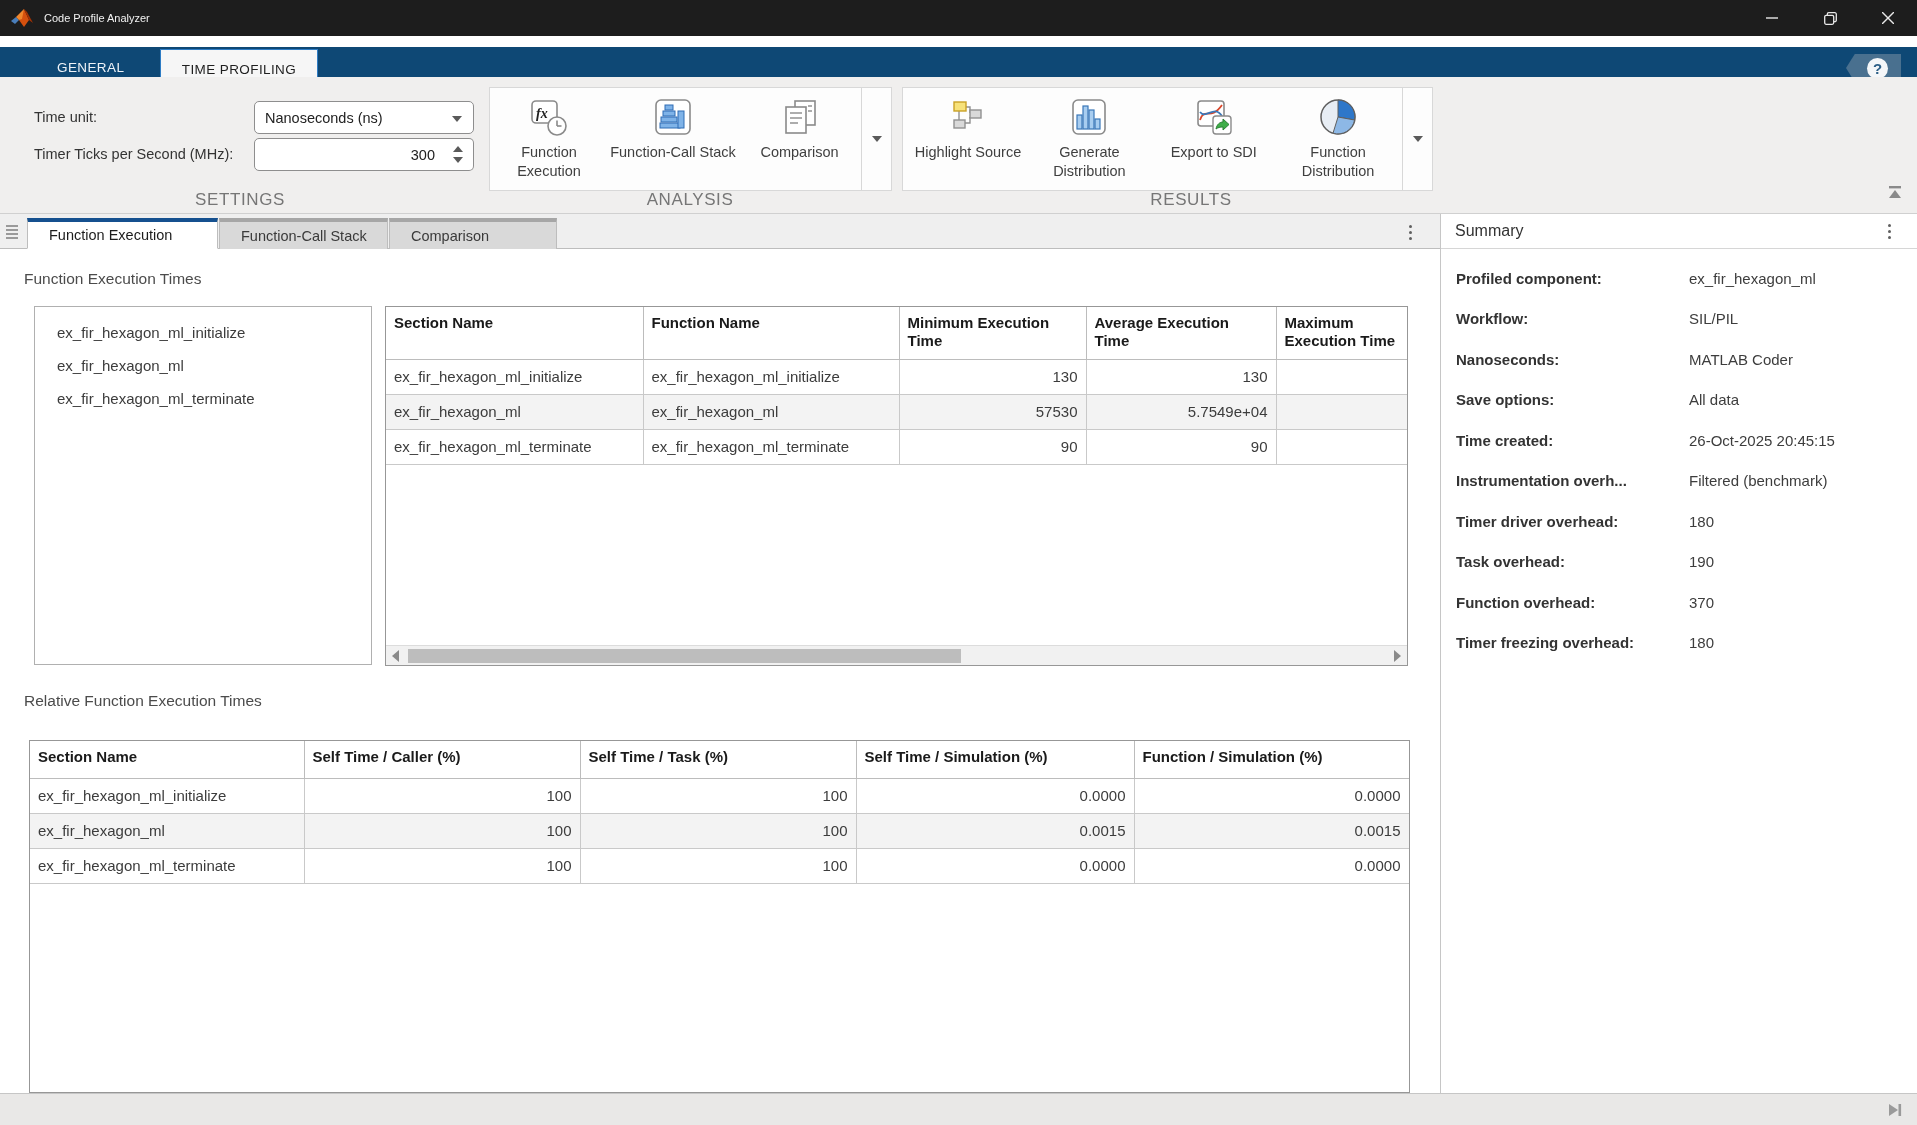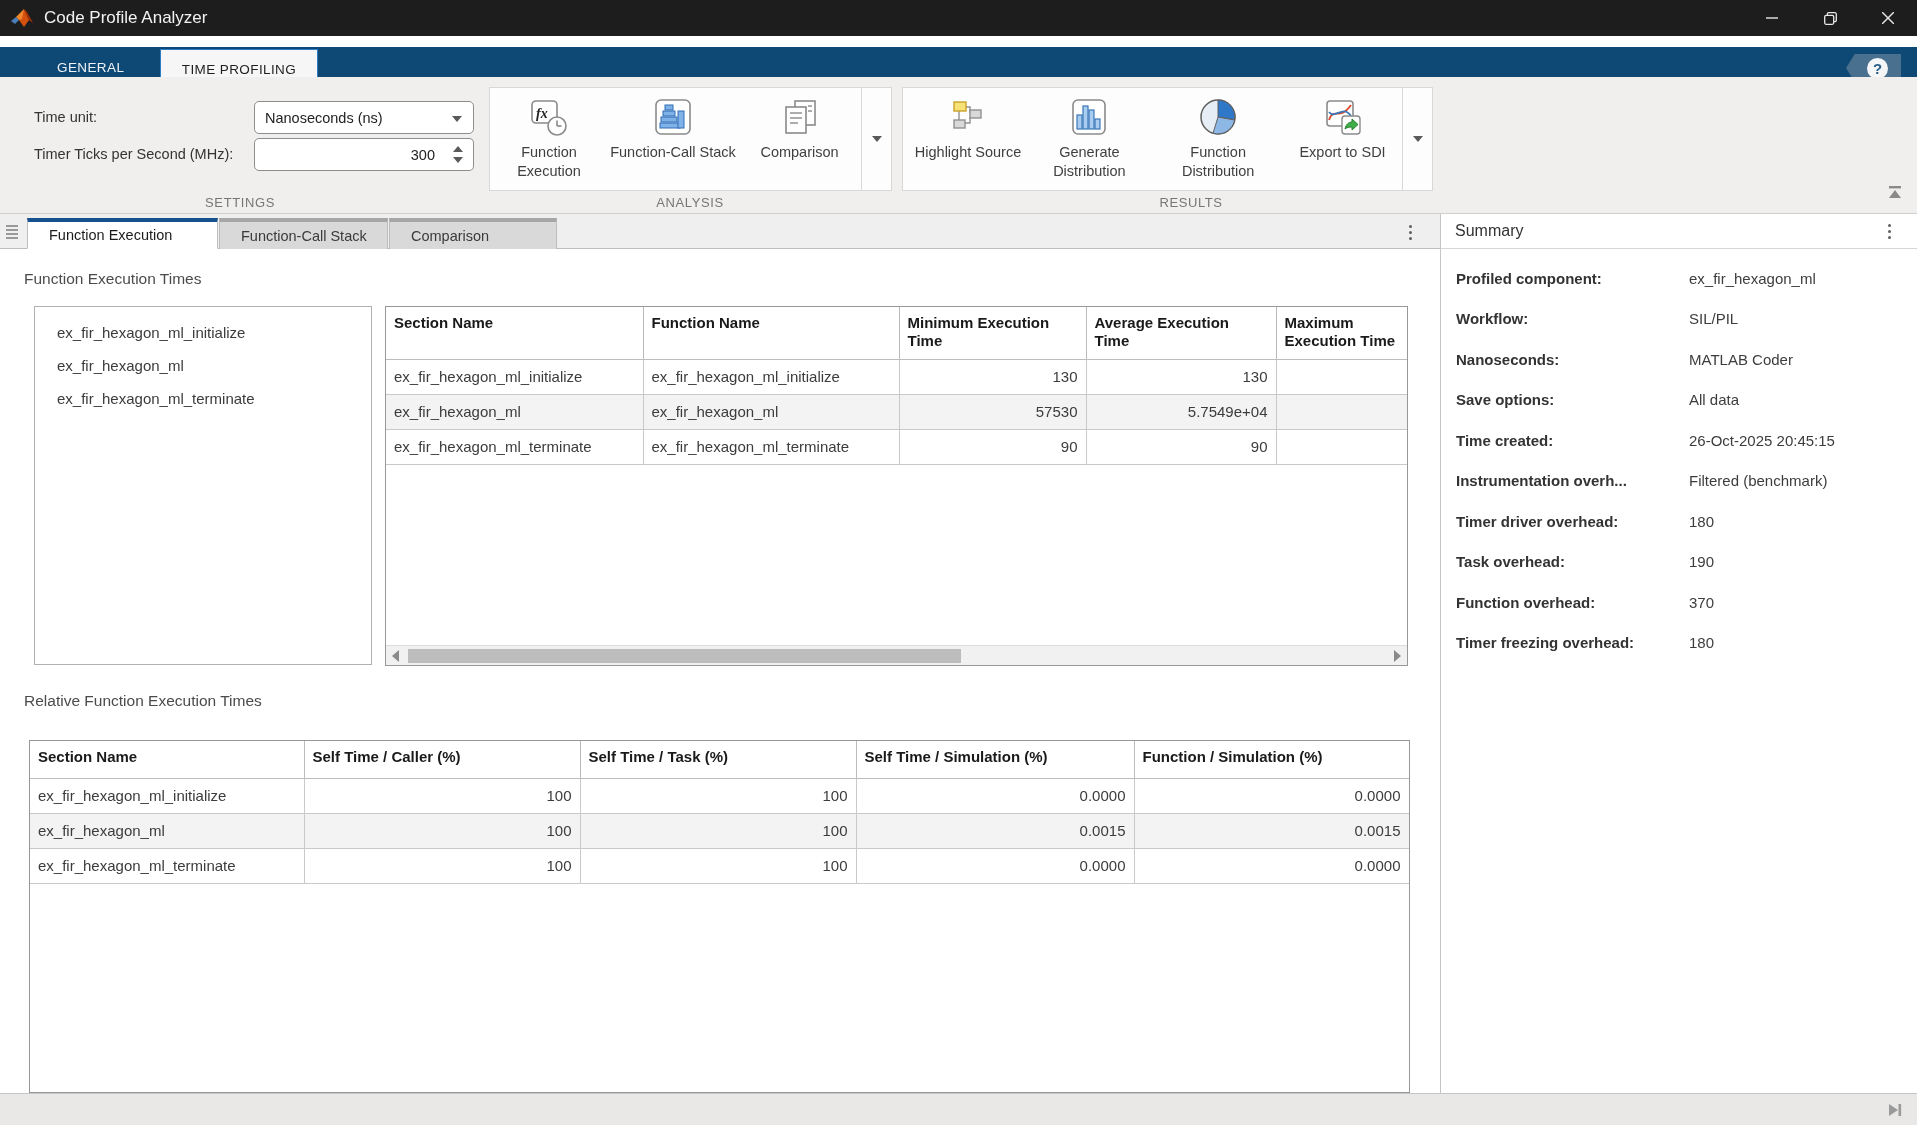--- a/index.html
+++ b/index.html
@@ -4,21 +4,21 @@
 <style>
   * { margin:0; padding:0; box-sizing:border-box; }
   html,body { width:1917px; height:1125px; overflow:hidden; background:#fff;
               font-family:"Liberation Sans","DejaVu Sans",sans-serif; }
   #app { position:relative; width:1917px; height:1125px; background:#fff; }
 
   
   .titlebar { position:absolute; left:0; top:0; width:100%; height:36px;
               background:#1d1d1d; display:flex; align-items:center; }
   .titlebar .logo { margin-left:10px; width:24px; height:22px; }
-  .titlebar .title { color:#f2f2f2; font-size:17px; margin-left:10px; }
+  .titlebar .title { color:#f2f2f2; font-size:11px; margin-left:10px; }
   .winbtns { margin-left:auto; display:flex; height:36px; }
   .winbtn { width:58px; height:36px; display:flex; align-items:center; justify-content:center; }
 
   
   .ribbonstrip { position:absolute; left:0; top:36px; width:100%; height:41px; background:#0e4875;margin-top:11px; }
   .rtab-general { position:absolute; left:45px; top:0; height:41px; display:flex; align-items:center;
                   color:#eef3f8; font-size:13.5px; letter-spacing:.4px; padding:0 12px; }
   .rtab-active { position:absolute; left:160px; top:2px; width:158px; height:39px;
                  background:#f6f6f6; border:1px solid #2e7cc4; border-bottom:none;
                  display:flex; align-items:center; justify-content:center;
@@ -26,21 +26,21 @@
   .helpbtn { position:absolute; right:16px; top:7px; width:55px; height:28px; background:#49708f;
              clip-path:polygon(0 50%, 16% 0, 100% 0, 100% 100%, 16% 100%);
              display:flex; align-items:center; justify-content:center; }
   .helpbtn .qcircle { width:21px; height:21px; border-radius:50%; background:#f4f6f8;
              display:flex; align-items:center; justify-content:center;
              color:#2c5e86; font-weight:bold; font-size:15px; margin-left:8px; }
 
   
   .toolbar { position:absolute; left:0; top:77px; width:100%; height:137px;
              background:#f0efee; border-bottom:1px solid #d0d0d0; }
-  .tb-label { position:absolute; bottom:3px; font-size:13px; color:#767676; letter-spacing:.6px;
+  .tb-label { position:absolute; bottom:3px; font-size:17px; color:#767676; letter-spacing:.6px;
               transform:translateX(-50%); }
   .fieldlabel { position:absolute; font-size:14.5px; color:#333; }
   .dropdown { position:absolute; left:254px; top:24px; width:220px; height:33px; background:#fff;
               border:1px solid #8e8e8e; border-radius:5px; display:flex; align-items:center;
               font-size:14.5px; color:#222; padding-left:10px; }
   .dropdown .caret { position:absolute; right:11px; top:14px; width:0; height:0;
               border-left:5px solid transparent; border-right:5px solid transparent;
               border-top:6px solid #5a5a5a; }
   .spinbox { position:absolute; left:254px; top:61px; width:190px; height:33px; background:#fff;
              border:1px solid #8e8e8e; border-radius:5px 0 0 5px; display:flex; align-items:center;
@@ -245,37 +245,37 @@
           <rect x="6" y="4" width="32" height="34" rx="5" fill="#fff" stroke="#8a8a8a" stroke-width="1.6"></rect>
           <g fill="#a8cdf0" stroke="#3a77b8" stroke-width="1.2">
             <rect x="10" y="19" width="5" height="14"></rect>
             <rect x="16" y="10" width="5" height="23"></rect>
             <rect x="22" y="14" width="5" height="19"></rect>
             <rect x="28" y="23" width="5" height="10"></rect>
           </g>
         </svg>
         <span class="cap">Generate Distribution</span>
       </div>
-      <div class="tb-btn" style="width:131px;">
-        <svg width="44" height="44" viewBox="0 0 44 44">
-          <circle cx="22" cy="21" r="17" fill="#e7edf4" stroke="#5f5f5f" stroke-width="1.5"></circle>
-          <path d="M22,21 L22,4 A17,17 0 0 1 38.6,24 Z" fill="#2e77c9" stroke="#5f5f5f" stroke-width="1"></path>
-          <path d="M22,21 L38.6,24 A17,17 0 0 1 17,37.2 Z" fill="#8db8e6" stroke="#5f5f5f" stroke-width="1"></path>
-        </svg>
-        <span class="cap">Function Distribution</span>
-      </div>
       <div class="tb-btn" style="width:122px;">
         <svg width="44" height="44" viewBox="0 0 44 44">
           <rect x="6" y="5" width="26" height="25" rx="3" fill="#fff" stroke="#8a8a8a" stroke-width="1.6"></rect>
           <path d="M8,24 C13,10 18,26 30,9" fill="none" stroke="#d9472b" stroke-width="1.8"></path>
           <path d="M8,16 C14,24 22,8 30,20" fill="none" stroke="#3a77b8" stroke-width="1.8"></path>
           <rect x="21" y="20" width="18" height="18" rx="3" fill="#fff" stroke="#8a8a8a" stroke-width="1.4"></rect>
           <path d="M24,33 C25,28 28,26 31,26 V23 L37,28.5 L31,34 V31 C28,31 26,31.5 24,33 Z" fill="#3fae49" stroke="#2b8035" stroke-width="1"></path>
         </svg>
         <span class="cap">Export to SDI</span>
+      </div>
+      <div class="tb-btn" style="width:131px;">
+        <svg width="44" height="44" viewBox="0 0 44 44">
+          <circle cx="22" cy="21" r="17" fill="#e7edf4" stroke="#5f5f5f" stroke-width="1.5"></circle>
+          <path d="M22,21 L22,4 A17,17 0 0 1 38.6,24 Z" fill="#2e77c9" stroke="#5f5f5f" stroke-width="1"></path>
+          <path d="M22,21 L38.6,24 A17,17 0 0 1 17,37.2 Z" fill="#8db8e6" stroke="#5f5f5f" stroke-width="1"></path>
+        </svg>
+        <span class="cap">Function Distribution</span>
       </div>
       <div class="gallery-arrow">
           <span class="tri"></span>
         </div>
     </div>
     <span class="tb-label" style="left:1167px;padding-left:48px;">RESULTS</span>
 
     <svg class="collapse-icon" width="14" height="13" viewBox="0 0 14 13">
       <rect x="1" y="0" width="12" height="2.4" fill="#8a8a8a"></rect>
       <polygon points="7,4 13,12 1,12" fill="#8a8a8a"></polygon>

